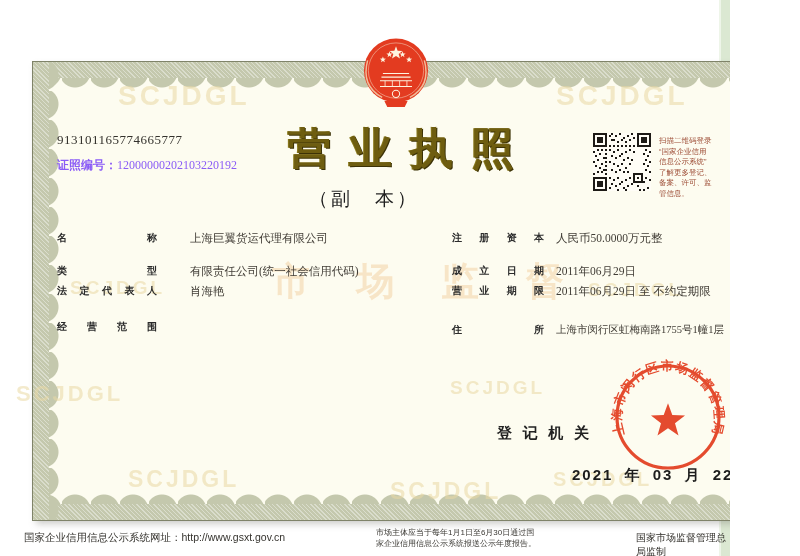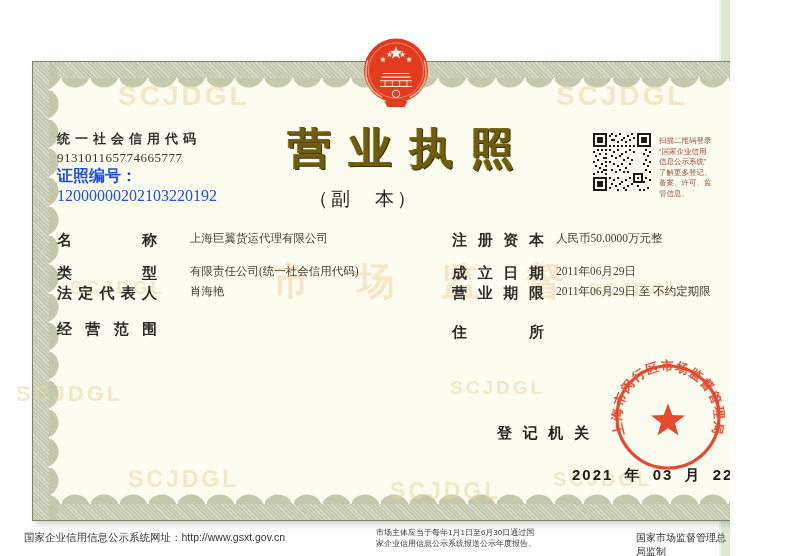--- a/index.html
+++ b/index.html
@@ -41,36 +41,36 @@
   .wm8{left:390px;top:478px;font-size:23px;}
   .wm9{left:553px;top:468px;font-size:20px;}
   .wm-center{position:absolute;left:272px;top:256px;font-size:38px;font-weight:bold;
              color:#f3cf9f;opacity:.5;letter-spacing:18px;white-space:nowrap;}
 
   
   .emblem{position:absolute;left:356px;top:25px;}
   .hdr-left{position:absolute;left:57px;top:130px;width:230px;}
   .credit-label{font-size:13px;font-weight:bold;color:#2e2e2e;letter-spacing:5px;}
   .credit-code{margin-top:2px;font-size:13px;color:#33312c;font-family:"Liberation Serif","DejaVu Serif",serif;letter-spacing:.5px;}
-  .license-line{font-size:16px;color:#1d4ed8;}
+  .license-line{margin-top:9px;font-size:12px;color:#8b5cf6;}
   .license-line .lbl{font-weight:bold;}
   .license-line .num{font-family:"Liberation Serif","DejaVu Serif",serif;}
 
   .title{position:absolute;left:212px;top:120px;width:304px;text-align:right;
          font-size:43px;font-weight:bold;letter-spacing:18px;padding-left:16px;color:#6e5d10;
          text-shadow:1px 1px 0 #3c3206,-1px 0 0 #8a7a1e;}
   .subtitle{position:absolute;left:212px;top:186px;width:304px;text-align:center;
             font-size:19px;letter-spacing:3px;color:#1f1f1f;}
 
   .qr{position:absolute;left:593px;top:133px;width:58px;height:58px;}
   .qr-caption{position:absolute;left:659px;top:136px;width:62px;font-size:7.5px;line-height:1.4;
               color:#9c4a33;white-space:pre-line;}
 
   
-  .flabel{position:absolute;font-size:15px;font-weight:bold;color:#2b2b2b;
+  .flabel{position:absolute;font-size:10px;font-weight:bold;color:#2b2b2b;
           text-align:justify;text-align-last:justify;text-justify:inter-character;}
   .fvalue{position:absolute;font-size:11.5px;color:#413d36;
           font-family:"Liberation Serif","DejaVu Serif",serif;}
   .l-lab{left:57px;width:100px;}
   .l-val{left:190px;width:255px;}
   .r-lab{left:452px;width:92px;}
   .r-val{left:556px;width:202px;}
   .row-1{top:231px;} .row-2{top:264px;} .row-3{top:284px;} .row-4l{top:320px;} .row-4r{top:323px;}
   .scope-val{top:321px;width:252px;font-size:9.5px;line-height:13.2px;white-space:pre-line;color:#46423a;}
   .addr-val{white-space:nowrap;font-size:10.5px;}
@@ -130,21 +130,20 @@
       <path d="M37,52 h36 M35,57 h40 M33,62 h44 M33,70 h44"></path>
       <path d="M40,62 v8 M50,62 v8 M60,62 v8 M70,62 v8" stroke-width="1.1"></path>
       <circle cx="55" cy="80" r="5" stroke-width="1.4"></circle>
     </g>
     <path d="M16,34 C10,56 16,74 36,85" stroke="#f4ddb9" fill="none" stroke-width="2" opacity=".8"></path>
     <path d="M94,34 C100,56 94,74 74,85" stroke="#f4ddb9" fill="none" stroke-width="2" opacity=".8"></path>
     <path d="M39,90 h32 l-4,8 h-24 z" fill="#e33b20"></path>
   </svg>
 
   <div class="hdr-left">
-    <div class="credit-label">统一社会信用代码</div>
     <div class="credit-code">913101165774665777</div>
     <div class="license-line">
       <span class="lbl">证照编号：</span><span class="num">12000000202103220192</span>
     </div>
   </div>
 
   <div class="title">营业执照</div>
   <div class="subtitle">（副　本）</div>
 
   <svg class="qr" viewBox="0 0 29 29" shape-rendering="crispEdges">
@@ -197,20 +196,21 @@
   <div class="flabel r-lab row-1">注册资本</div>
   <div class="fvalue r-val row-1">人民币50.0000万元整</div>
 
   <div class="flabel r-lab row-2">成立日期</div>
   <div class="fvalue r-val row-2">2011年06月29日</div>
 
   <div class="flabel r-lab row-3">营业期限</div>
   <div class="fvalue r-val row-3">2011年06月29日 至 不约定期限</div>
 
   <div class="flabel r-lab row-4r">住所</div>
+  <div class="fvalue r-val row-4r addr-val">上海市闵行区虹梅南路1755号1幢1层</div>
 
   <div class="authority">登记机关</div>
 
   <svg class="stamp" width="116" height="116" viewBox="0 0 116 116">
     <circle cx="58" cy="58" r="51" fill="none" stroke="#e23c1e" stroke-width="3.2"></circle>
     <use href="#starShape" transform="translate(58,62) scale(1.05)" fill="#e23c1e"></use>
     <text fill="#e23c1e" font-size="12.5" font-weight="bold" letter-spacing="1.5" font-family="'Liberation Sans','DejaVu Sans',sans-serif">
       <textPath href="#sealArc" startOffset="50%" text-anchor="middle">上海市闵行区市场监督管理局</textPath>
     </text>
   </svg>

